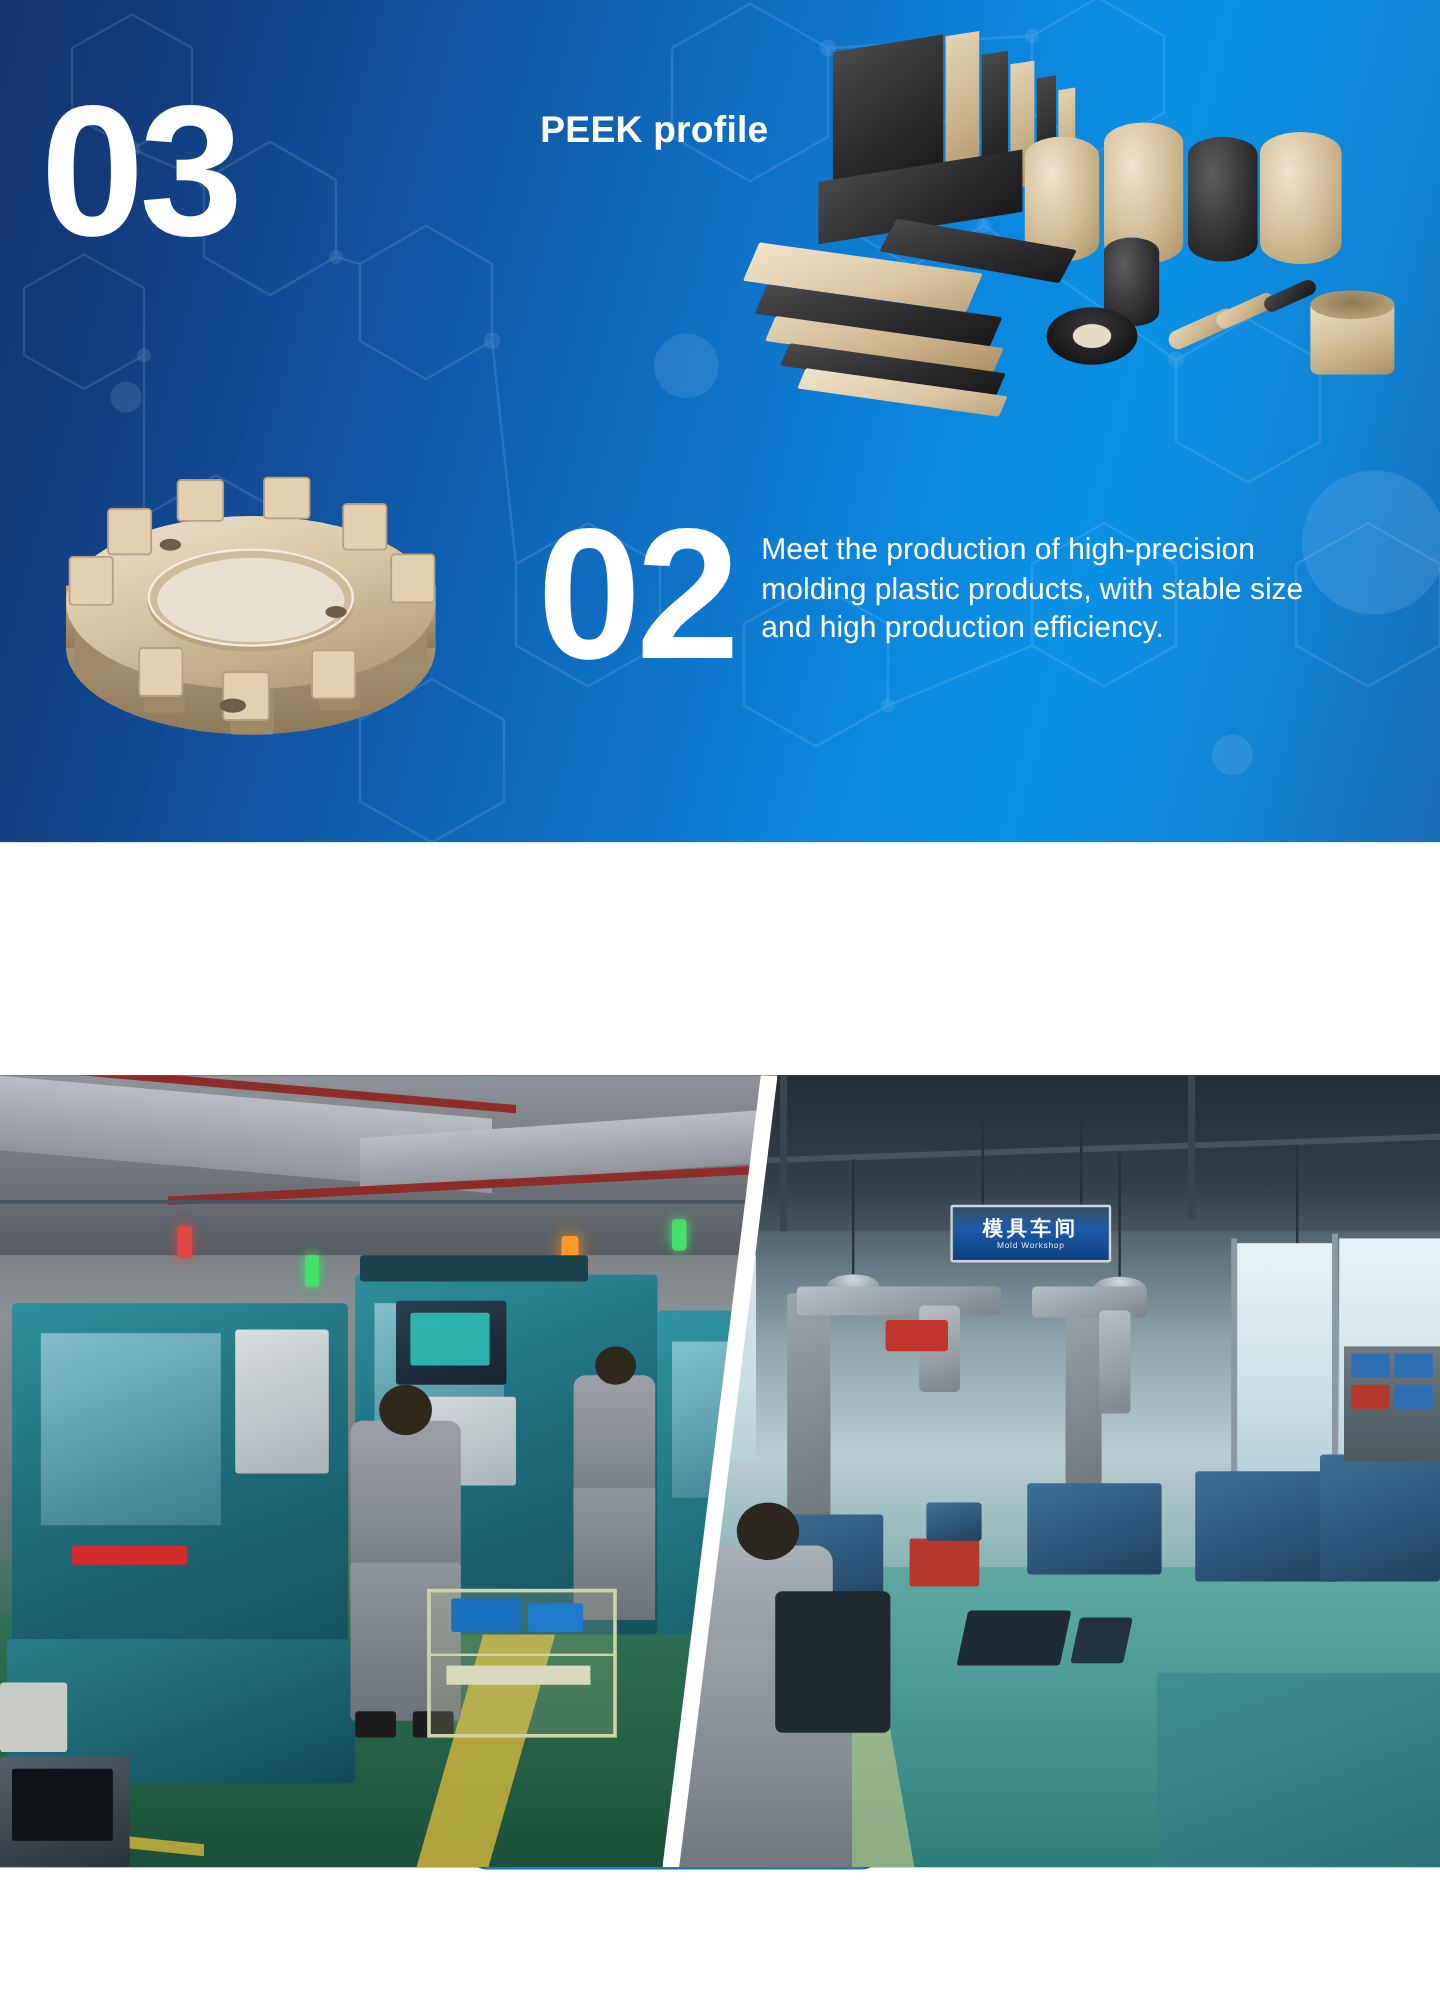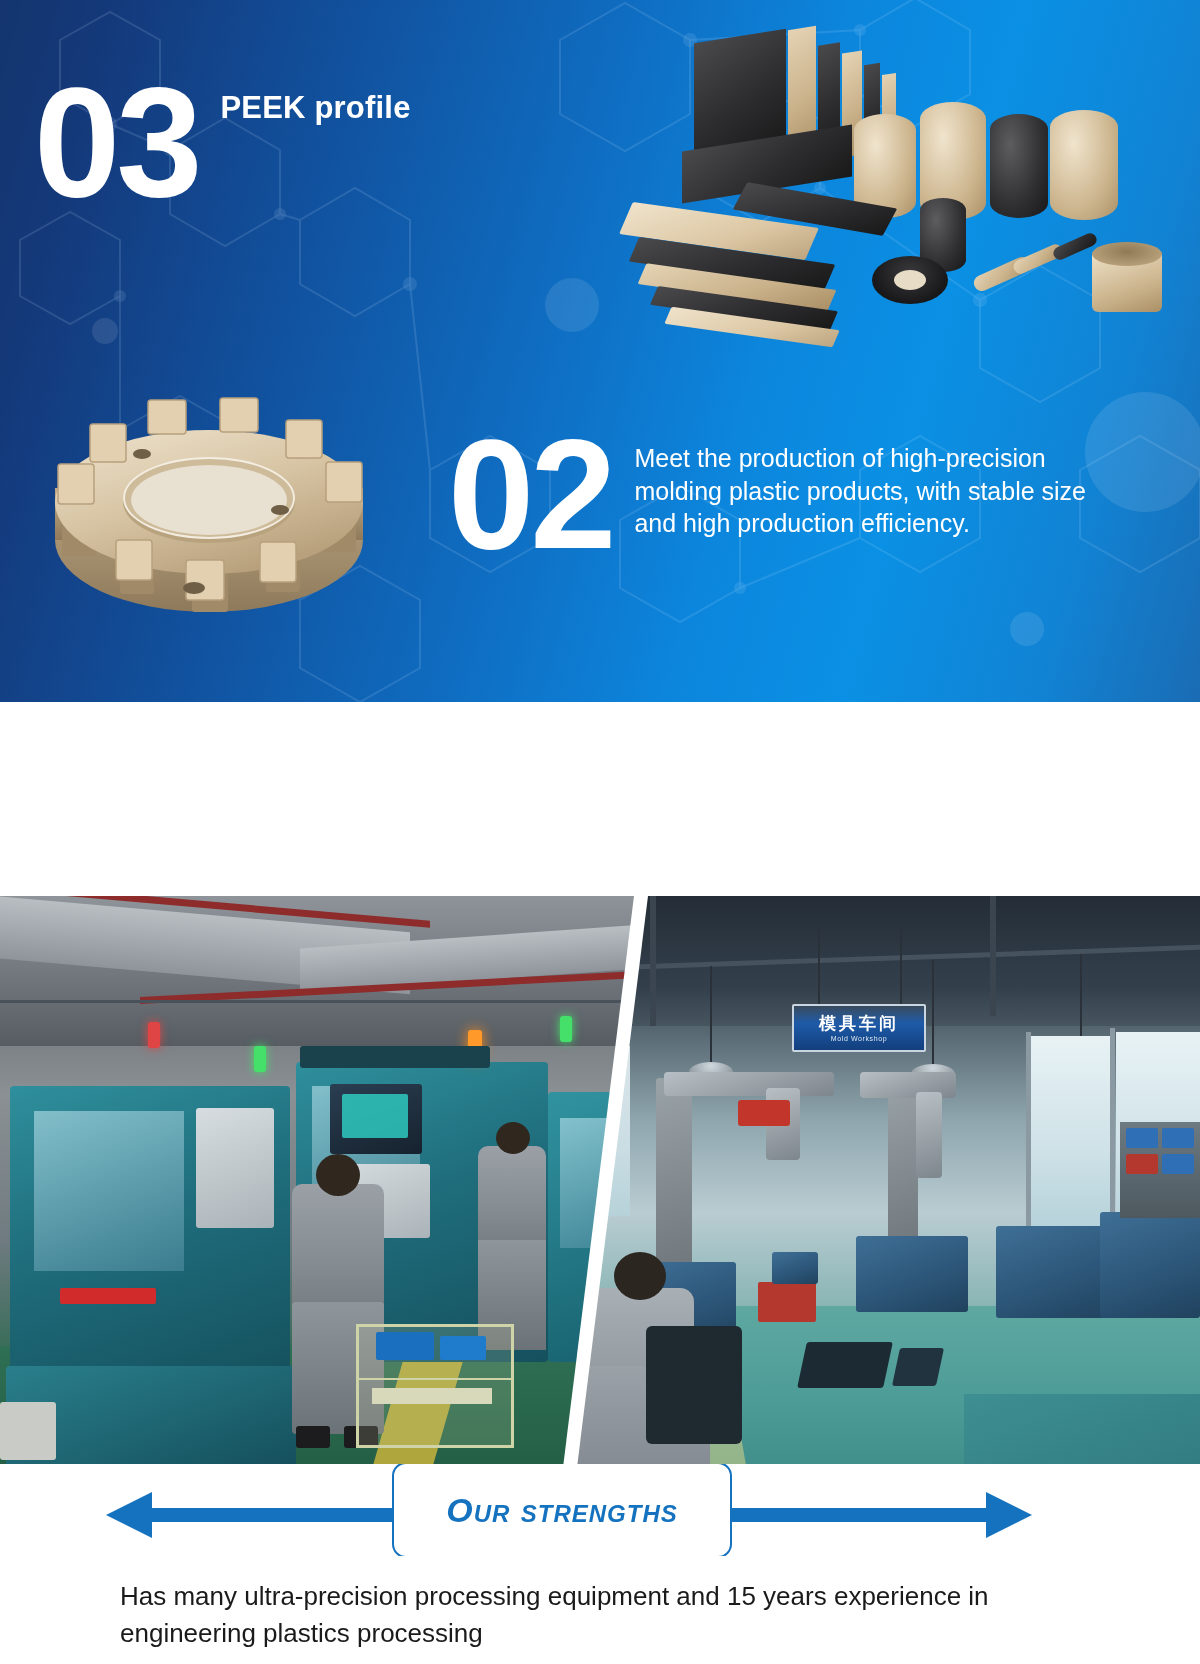--- a/index.html
+++ b/index.html
@@ -34,21 +34,21 @@
   }
   .feat-body { padding-top: 18px; }
   .feat-title {
     color: #ffffff; font-size: 31px; font-weight: 700; letter-spacing: .2px;
     margin-bottom: 14px;
   }
   .feat-desc {
     color: #ffffff; font-size: 25px; line-height: 1.30; font-weight: 400;
   }
 
-  #feature-03 { left: 34px; top: 72px; }
+  #feature-03 { left: 34px; top: 72px; text-align: right; }
   #feature-03 .feat-num { font-size: 155px; }
   #feature-03 .feat-body { width: 420px; margin-left: 22px; }
 
   #feature-04 { left: 448px; top: 424px; }
   #feature-04 .feat-num { font-size: 155px; }
   #feature-04 .feat-body { width: 470px; margin-left: 22px; }
   #feature-04 .feat-title { font-size: 31px; margin-bottom: 12px; white-space: nowrap; }
 
   
   .prod-stock { position: absolute; left: 620px; top: 18px; width: 572px; height: 330px; }
@@ -88,21 +88,21 @@
     background: #ffffff; border: 2px solid #1572bf; border-radius: 14px;
     display: flex; align-items: center; justify-content: center;
   }
   .strengths-text {
     color: #1572bf; font-size: 34px; font-weight: 700; font-style: italic;
     font-variant: small-caps; letter-spacing: 1px; white-space: nowrap;
   }
 
   
   .photos {
-    position: absolute; left: 0; top: 896px; width: 1200px; height: 568px;
+    position: absolute; left: 0; top: 896px; width: 1200px; height: 660px;
     overflow: hidden; background: #0d1117; padding-left: 41px;
   }
   .photo { position: absolute; top: 0; height: 660px; overflow: hidden; }
   .photo-left  { left: 0;   width: 640px; }
   .photo-right { left: 560px; width: 640px;
                  clip-path: polygon(82px 0, 640px 0, 640px 660px, 0 660px); }
   .diag-sep {
     position: absolute; top: 0; left: 552px; width: 96px; height: 660px;
     background: #ffffff;
     clip-path: polygon(82px 0, 96px 0, 14px 660px, 0 660px);
@@ -446,17 +446,14 @@
       <div style="position:absolute;left:54px;top:356px;width:52px;height:48px;background:#2b2620;border-radius:50%;"></div>
       <div style="position:absolute;left:0;top:470px;width:150px;height:190px;background:linear-gradient(180deg,#9aa1a7,#717880);"></div>
       <div style="position:absolute;left:86px;top:430px;width:96px;height:118px;background:#1f2a30;border-radius:6px;"></div>
 
       <div style="position:absolute;left:404px;top:498px;width:236px;height:162px;background:linear-gradient(160deg,#3e8f92,#2b7277);"></div>
     </div>
 
     <div class="diag-sep"></div>
   </section>
 
-  <section class="caption">
-    <p class="caption-text">Has many ultra-precision processing equipment and 15 years experience in engineering plastics processing</p>
-  </section>
 
 </div>
 
 </body></html>

